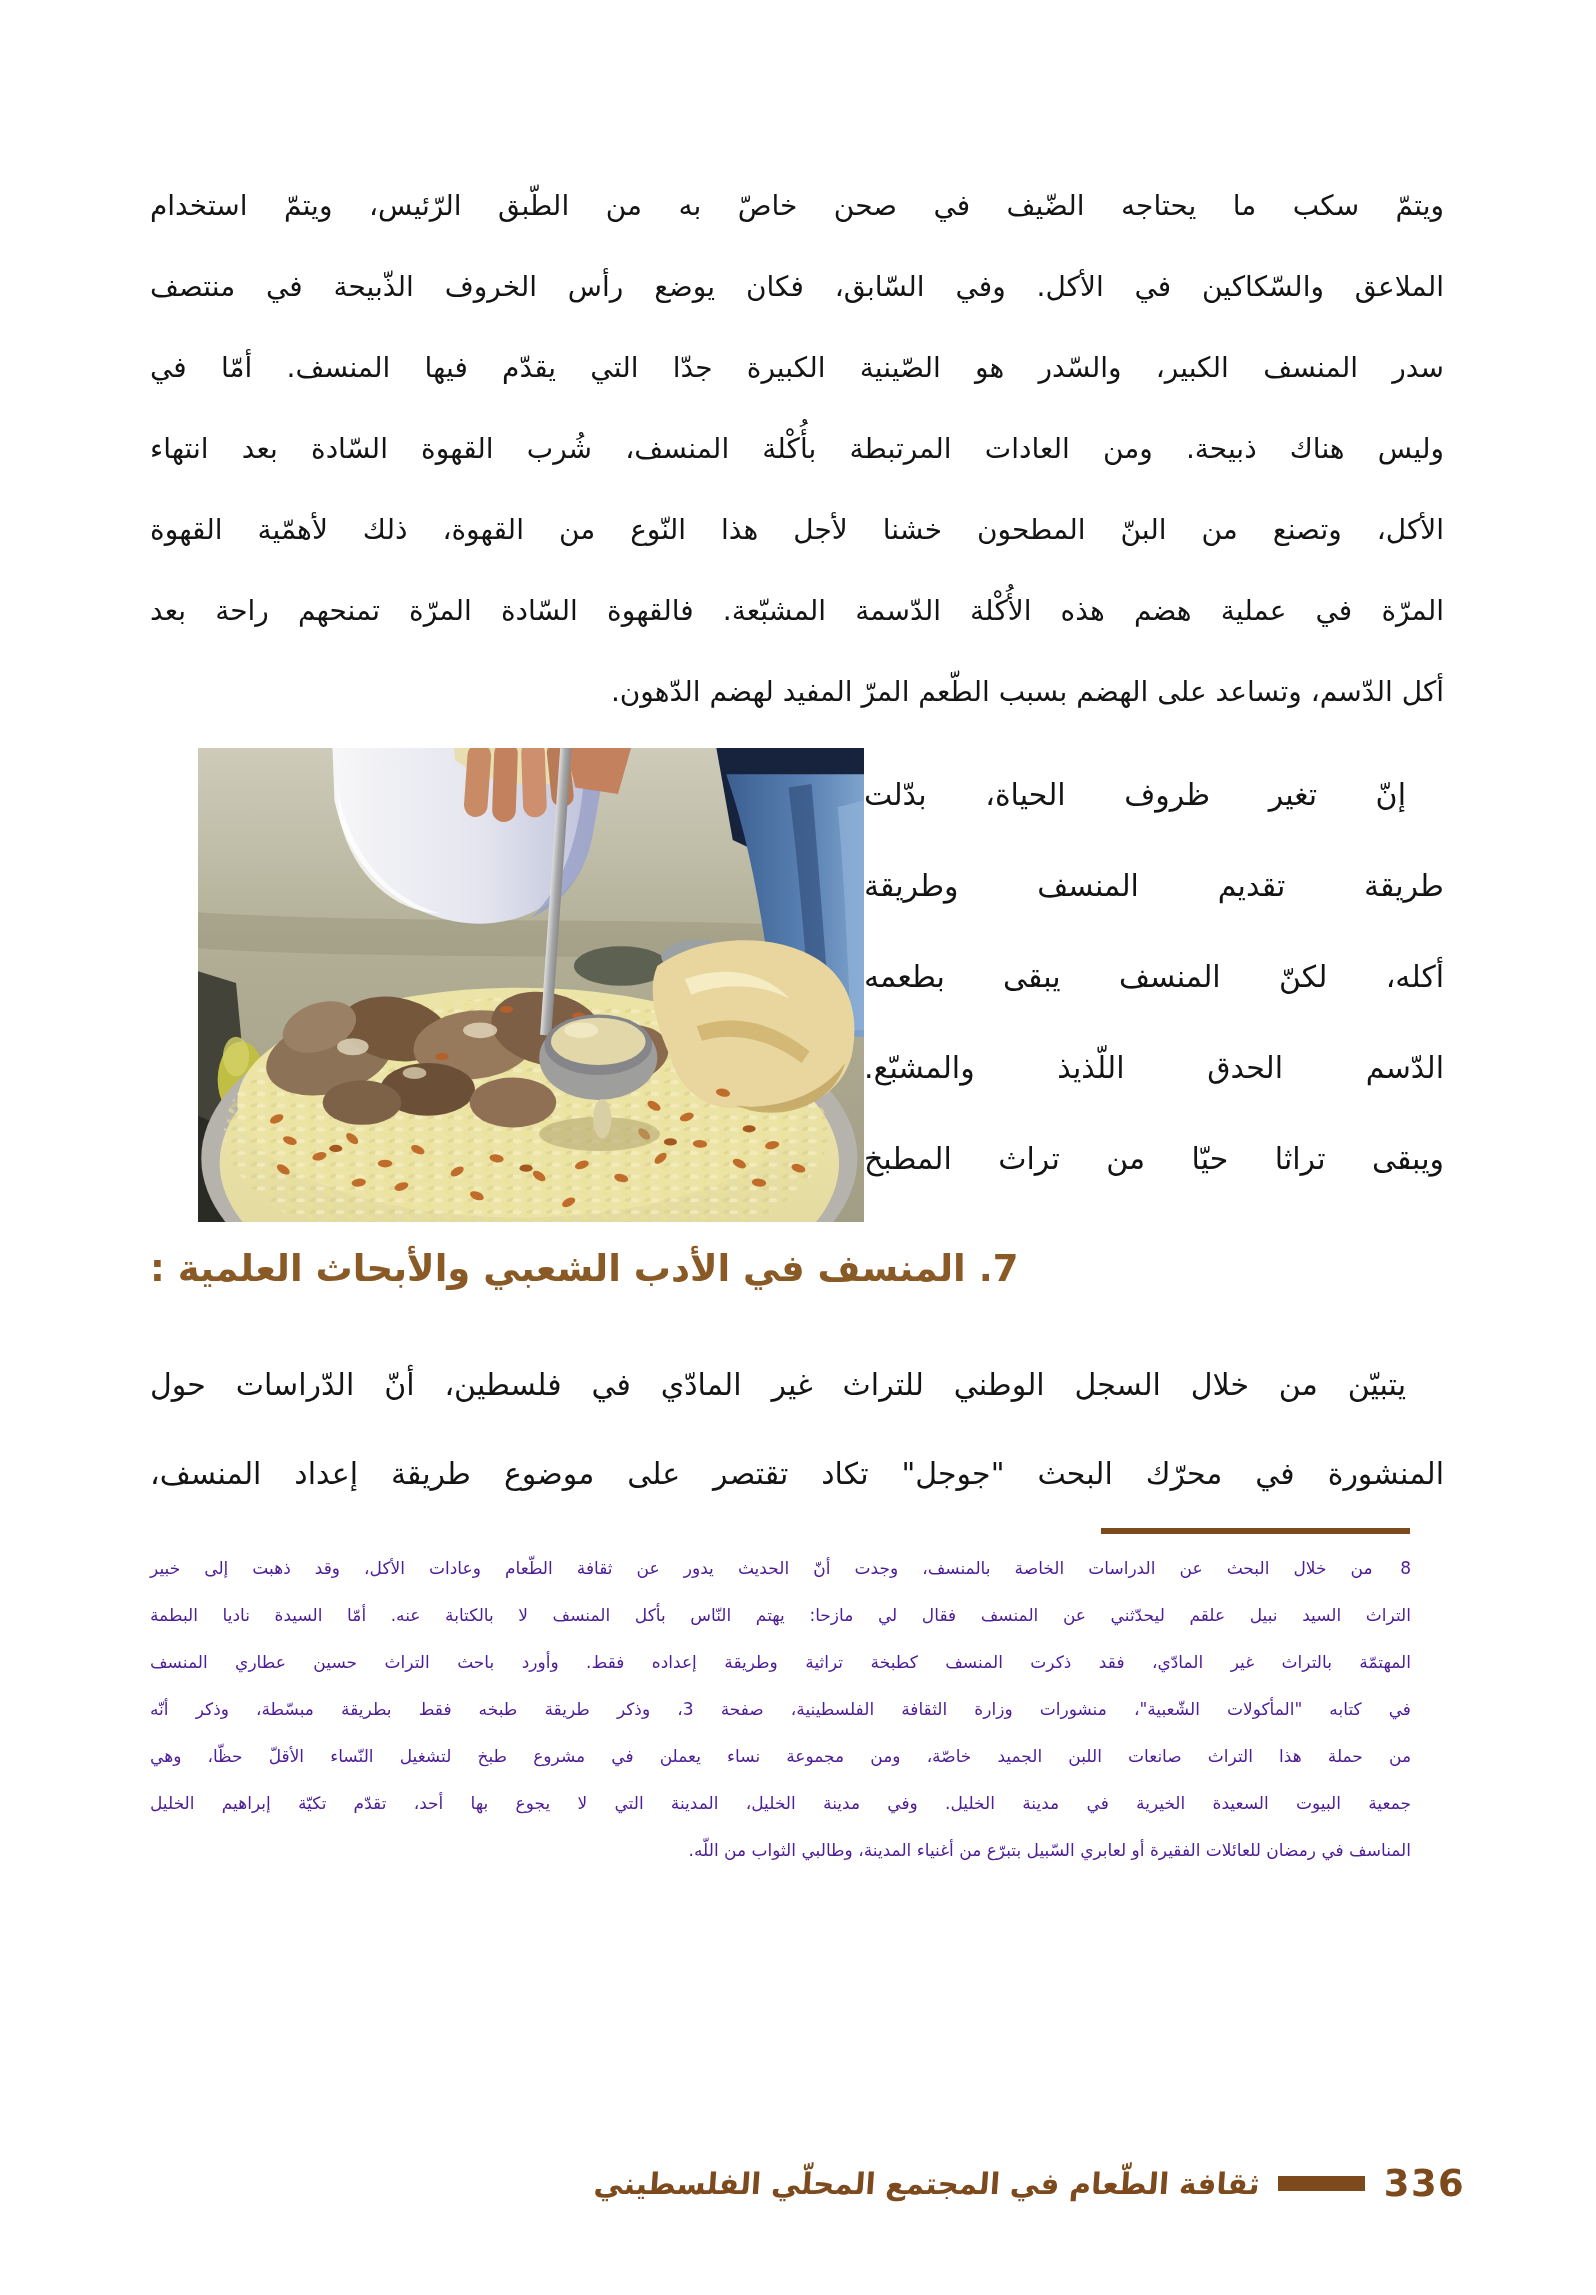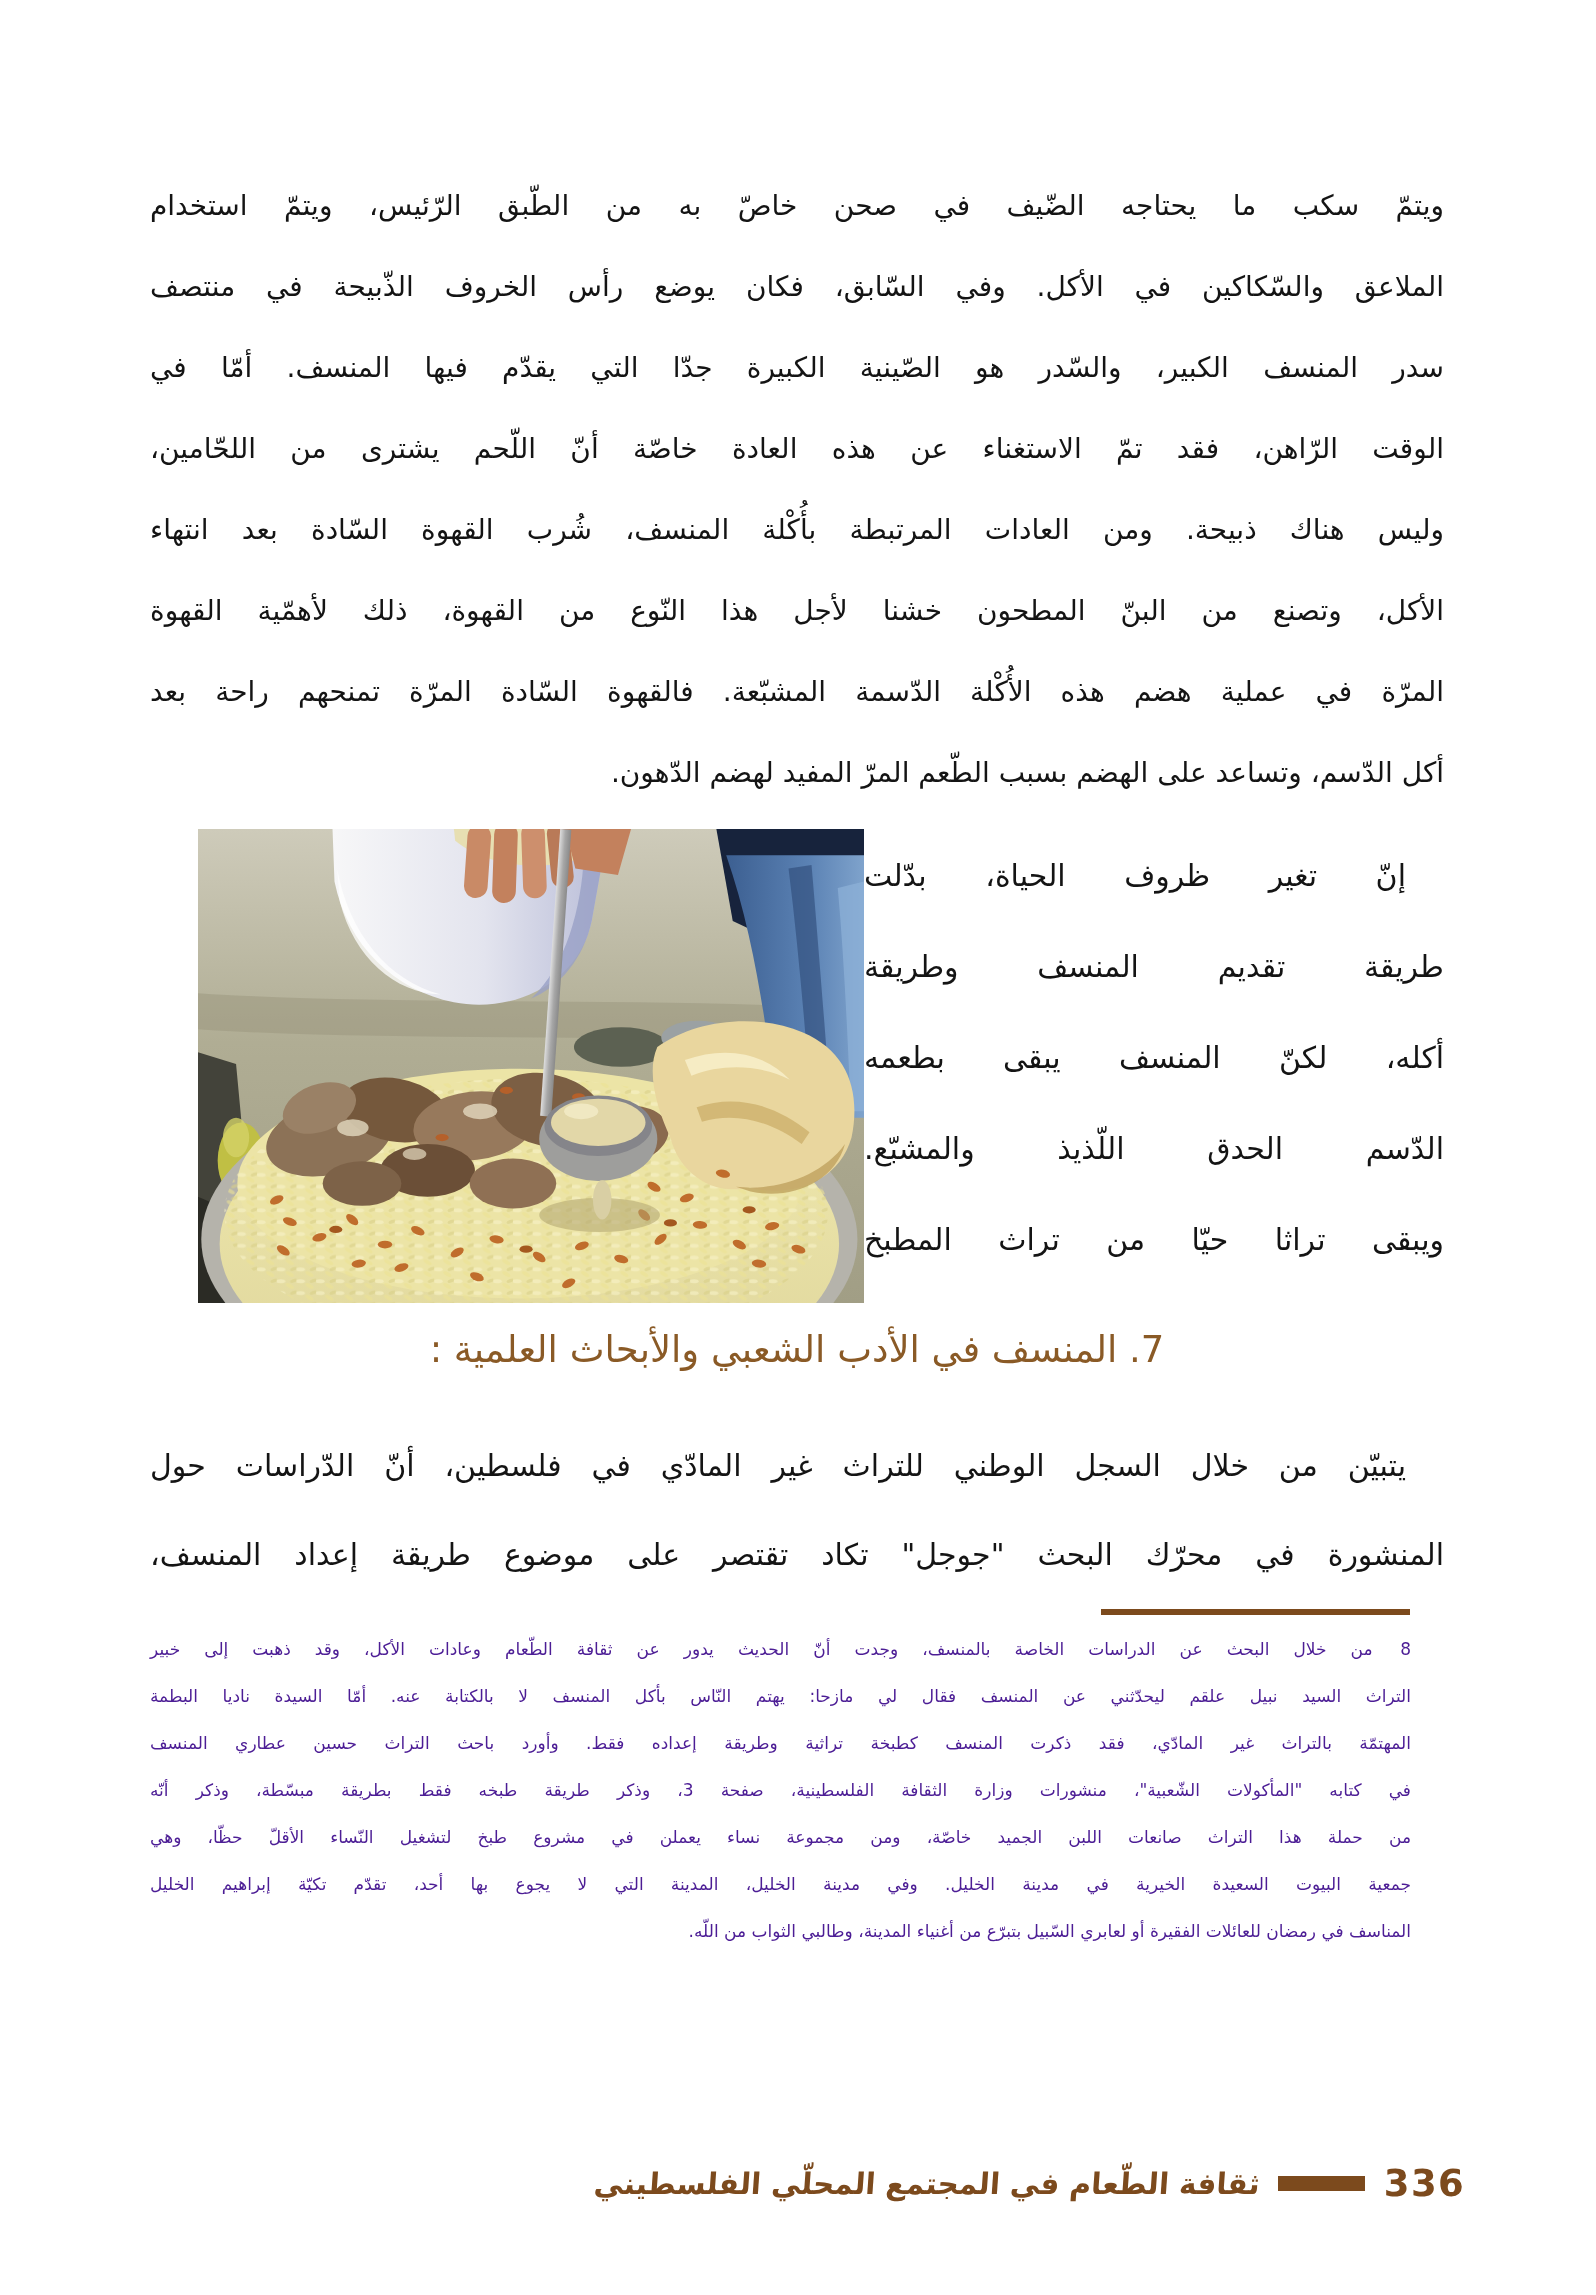--- a/index.html
+++ b/index.html
@@ -30,23 +30,23 @@
     margin-left:48px; margin-top:9.2px;
     background:#aaa78e;
   }
   .mansaf-photo svg { display:block; width:100%; height:100%; }
   .p2 { font-size:30px; line-height:91px; padding-top:10.5px; }
   .p2 .jline, .p2 .rline { padding-right:0; }
   .clear { clear:both; }
 
   .section-heading {
     margin-top:17px;
-    font-size:37px; font-weight:normal;
+    font-size:37px; font-weight:bold;
     color:#8a5a26;
-    text-align:center;
+    text-align:left;
     line-height:60px;
   }
 
   .p3 { margin-top:41px; font-size:30px; line-height:89px; }
   .p3 sup { font-size:18.4px; vertical-align:super; line-height:0; }
 
   .fn-separator {
     width:309px; height:5.9px;
     background:#7c4a1d;
     margin:10.5px 34px 0 auto;
@@ -76,21 +76,20 @@
 </head>
 <body>
 
 <div class="page">
   <div class="content">
 
     <div class="p1">
       <div class="jline">ويتمّ سكب ما يحتاجه الضّيف في صحن خاصّ به من الطّبق الرّئيس، ويتمّ استخدام</div>
       <div class="jline">الملاعق والسّكاكين في الأكل. وفي السّابق، فكان يوضع رأس الخروف الذّبيحة في منتصف</div>
       <div class="jline">سدر المنسف الكبير، والسّدر هو الصّينية الكبيرة جدّا التي يقدّم فيها المنسف. أمّا في</div>
-      <div class="jline">الوقت الرّاهن، فقد تمّ الاستغناء عن هذه العادة خاصّة أنّ اللّحم يشترى من اللحّامين،</div>
       <div class="jline">وليس هناك ذبيحة. ومن العادات المرتبطة بأُكْلة المنسف، شُرب القهوة السّادة بعد انتهاء</div>
       <div class="jline">الأكل، وتصنع من البنّ المطحون خشنا لأجل هذا النّوع من القهوة، ذلك لأهمّية القهوة</div>
       <div class="jline">المرّة في عملية هضم هذه الأُكْلة الدّسمة المشبّعة. فالقهوة السّادة المرّة تمنحهم راحة بعد</div>
       <div class="rline">أكل الدّسم، وتساعد على الهضم بسبب الطّعم المرّ المفيد لهضم الدّهون.</div>
     </div>
 
     <div class="photo-section">
       <div class="mansaf-photo">
         <svg viewBox="0 0 1015 722" preserveAspectRatio="none">
           <defs>

